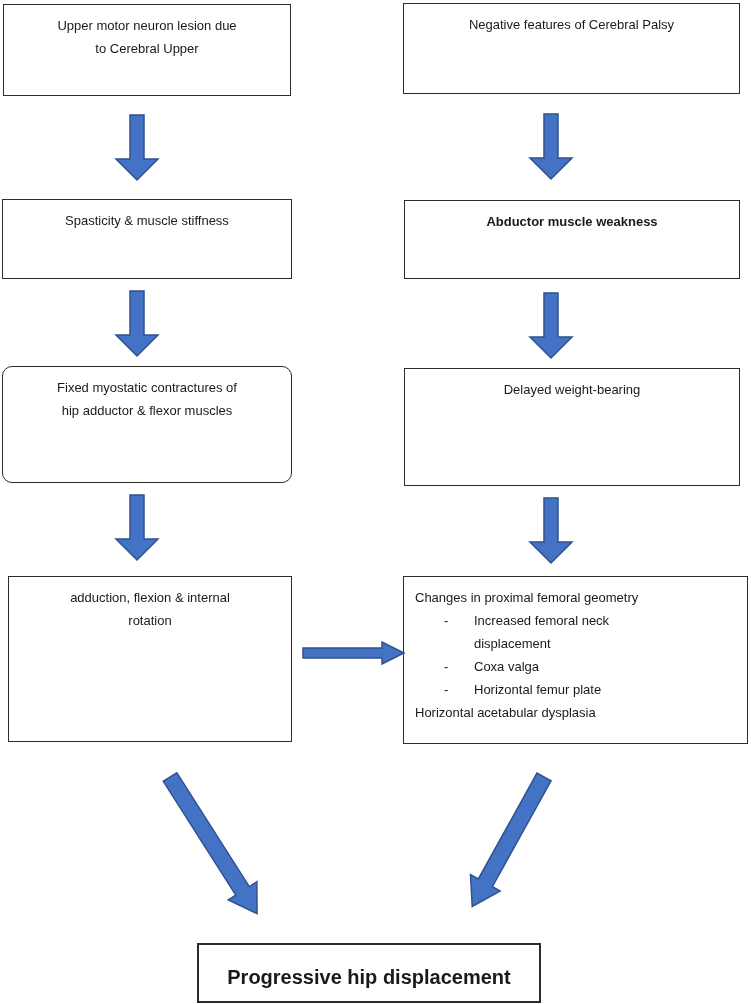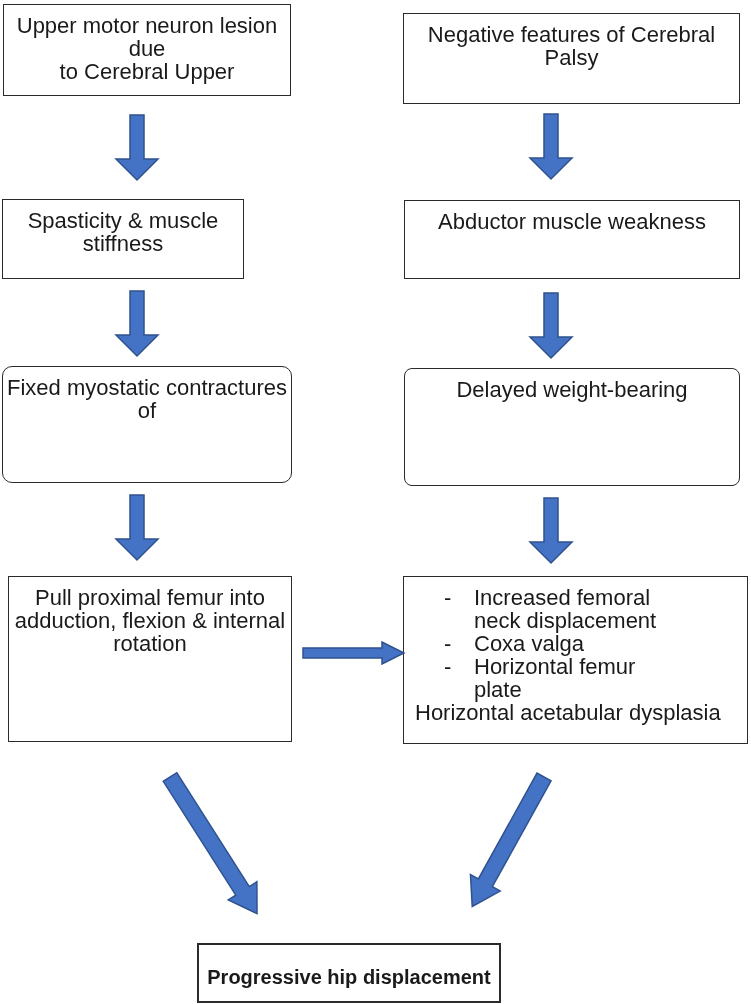--- a/index.html
+++ b/index.html
@@ -10,39 +10,39 @@
     background: #ffffff;
     font-family: "Liberation Sans", "DejaVu Sans", sans-serif;
     color: #1a1a1a;
     overflow: hidden;
   }
   .node {
     position: absolute;
     border: 1.5px solid #2b2b2b;
     background: #ffffff;
     box-sizing: border-box;
-    font-size: 22px;
+    font-size: 13px;
     line-height: 23px;
     padding-top: 9px;
   }
   .node.center { text-align: center; }
   .line { white-space: nowrap; }
   .node.center .line { white-space: normal; }
 
   
   #b-upper    { left: 3px;   top: 4px;   width: 288px; height: 92px;  }
-  #b-negative { left: 403px; top: 13px;   width: 337px; height: 91px;  }
-  #b-spast    { left: 2px;   top: 199px; width: 242px; height: 80px;  }
+  #b-negative { left: 403px; top: 3px;   width: 337px; height: 91px;  }
+  #b-spast    { left: 2px;   top: 199px; width: 290px; height: 80px;  }
   #b-abduct   { left: 404px; top: 200px; width: 336px; height: 79px;  }
   #b-contract { left: 2px;   top: 366px; width: 290px; height: 117px; border-radius: 10px; }
   #b-delayed  { left: 404px; top: 368px; width: 336px; height: 118px; }
   #b-pull     { left: 8px;   top: 576px; width: 284px; height: 166px; }
   #b-geometry { left: 403px; top: 576px; width: 345px; height: 168px;
                 padding-left: 11px; padding-right: 6px; text-align: left; }
-  #b-outcome  { left: 197px; top: 943px; width: 304px; height: 60px;
+  #b-outcome  { left: 197px; top: 943px; width: 344px; height: 60px;
                 border-width: 2px; font-weight: 700; font-size: 20px;
                 display: flex; align-items: center; justify-content: center;
                 padding-top: 9px; }
 
   .bullet { display: flex; margin-left: 29px; }
   .bullet-dash { width: 30px; flex: 0 0 30px; }
   .bullet-text { max-width: 212px; }
 
   .arrow { position: absolute; }
 </style>
@@ -62,52 +62,53 @@
   <svg class="arrow" style="left:114px;top:114px" width="46" height="68">
     <polygon class="arrow-shape" points="16,1 30,1 30,45 44,45 23,66 2,45 16,45" stroke-width="1.5" fill="#4472c4" stroke="#2f528f"></polygon>
   </svg>
   <svg class="arrow" style="left:528px;top:113px" width="46" height="68">
     <polygon class="arrow-shape" points="16,1 30,1 30,45 44,45 23,66 2,45 16,45" stroke-width="1.5" fill="#4472c4" stroke="#2f528f"></polygon>
   </svg>
 
   <div class="node center" id="b-spast" style="border-color: rgb(43, 43, 43);">
     <div class="line">Spasticity &amp; muscle stiffness</div>
   </div>
-  <div class="node center" id="b-abduct" style="border-color: rgb(43, 43, 43);">
+  <div class="node center" id="b-abduct" style="border-color: rgb(43, 43, 43); font-weight: bold;">
     <div class="line">Abductor muscle weakness</div>
   </div>
 
   <svg class="arrow" style="left:114px;top:290px" width="46" height="68">
     <polygon class="arrow-shape" points="16,1 30,1 30,45 44,45 23,66 2,45 16,45" stroke-width="1.5" fill="#4472c4" stroke="#2f528f"></polygon>
   </svg>
   <svg class="arrow" style="left:528px;top:292px" width="46" height="68">
     <polygon class="arrow-shape" points="16,1 30,1 30,45 44,45 23,66 2,45 16,45" stroke-width="1.5" fill="#4472c4" stroke="#2f528f"></polygon>
   </svg>
 
   <div class="node center" id="b-contract" style="border-color: rgb(43, 43, 43);">
     <div class="line">Fixed myostatic contractures of</div>
+    <div class="line">hip adductor &amp; flexor muscles</div>
   </div>
-  <div class="node center" id="b-delayed" style="border-color: rgb(43, 43, 43); border-radius: 8px;">
+  <div class="node center" id="b-delayed" style="border-color: rgb(43, 43, 43);">
     <div class="line">Delayed weight-bearing</div>
   </div>
 
   <svg class="arrow" style="left:114px;top:494px" width="46" height="68">
     <polygon class="arrow-shape" points="16,1 30,1 30,45 44,45 23,66 2,45 16,45" stroke-width="1.5" fill="#4472c4" stroke="#2f528f"></polygon>
   </svg>
   <svg class="arrow" style="left:528px;top:497px" width="46" height="68">
     <polygon class="arrow-shape" points="16,1 30,1 30,45 44,45 23,66 2,45 16,45" stroke-width="1.5" fill="#4472c4" stroke="#2f528f"></polygon>
   </svg>
 
   <div class="node center" id="b-pull" style="border-color: rgb(43, 43, 43);">
-    <div class="line">Pull proximal femur into</div>
     <div class="line">adduction, flexion &amp; internal</div>
     <div class="line">rotation</div>
   </div>
 
   <div class="node" id="b-geometry" style="border-color: rgb(43, 43, 43);">
+    <div class="line">Changes in proximal femoral geometry</div>
     <div class="bullet">
       <span class="bullet-dash">-</span>
       <span class="bullet-text">Increased femoral neck displacement</span>
     </div>
     <div class="bullet">
       <span class="bullet-dash">-</span>
       <span class="bullet-text">Coxa valga</span>
     </div>
     <div class="bullet">
       <span class="bullet-dash">-</span>

